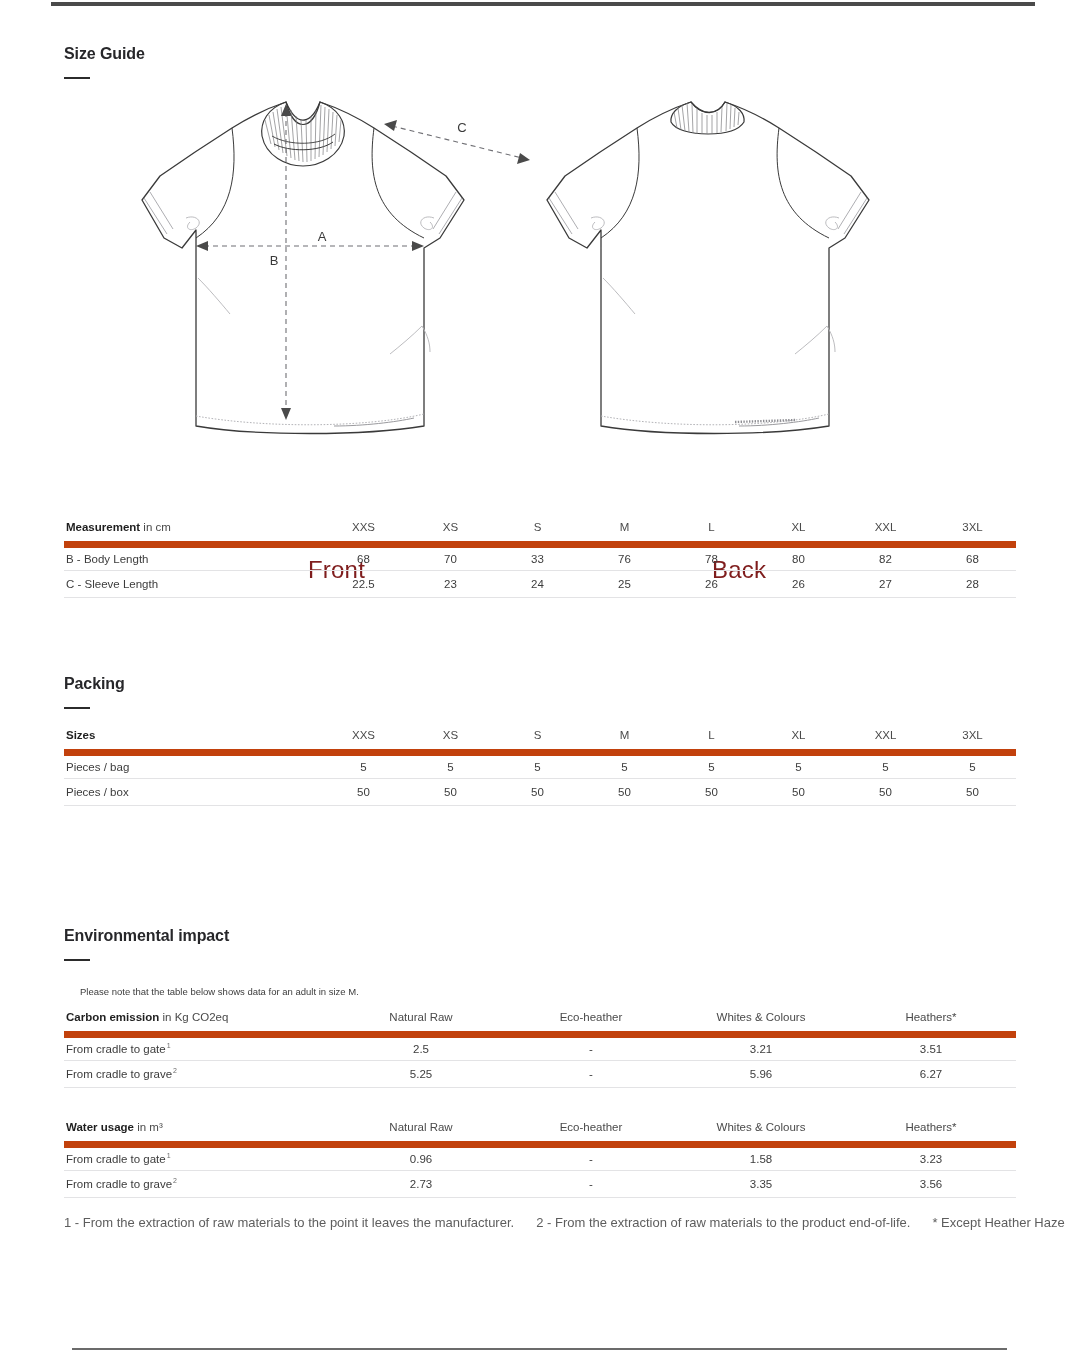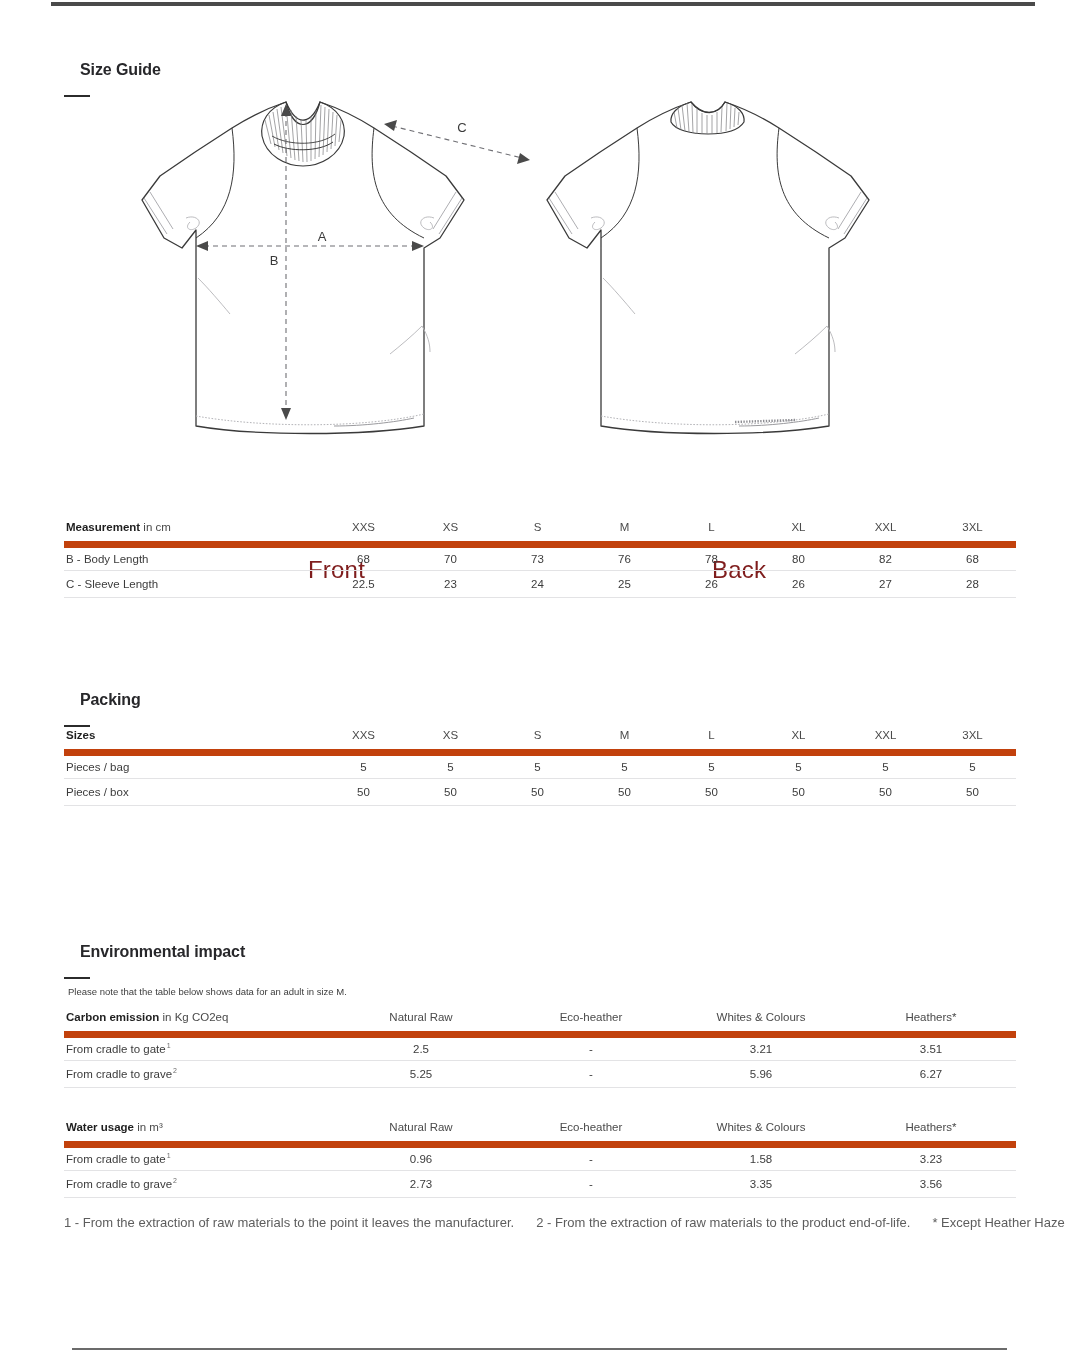--- a/index.html
+++ b/index.html
@@ -40,21 +40,21 @@
     top: 0;
     width: 952px;
   }
 
   
   .section-title {
     font-size: 16px;
     font-weight: bold;
     color: #27272a;
     letter-spacing: -0.1px;
-    margin: 16px;
+    margin: 0;
   }
   .section-dash {
     width: 26px;
     height: 2px;
     background: #2b2b2b;
     margin-top: 14px;
   }
 
   #size-guide-heading-wrap { position: absolute; top: 45px; left: 0; }
   #packing-heading-wrap { position: absolute; top: 675px; left: 0; }
@@ -128,21 +128,21 @@
   
   .t-sizes col.c-label { width: 256px; }
   .t-sizes col.c-size  { width: 87px; }
 
   
   .t-env col.c-label { width: 272px; }
   .t-env col.c-val   { width: 170px; }
 
   #measurement-table-wrap { position: absolute; top: 514px; left: 0; }
   #packing-table-wrap     { position: absolute; top: 722px; left: 0; }
-  #env-note               { position: absolute; top: 986px; left: 4px; }
+  #env-note               { position: absolute; top: 986px; left: 16px; }
   #carbon-table-wrap      { position: absolute; top: 1004px; left: 0; }
   #water-table-wrap       { position: absolute; top: 1114px; left: 0; }
   #footnotes              { position: absolute; top: 1215px; left: 0; width: 952px; }
 
   .note-text {
     font-size: 9.5px;
     color: #3c3c3c;
   }
   .footnote-row {
     display: flex;
@@ -355,21 +355,21 @@
           <th>XL</th>
           <th>XXL</th>
           <th>3XL</th>
         </tr>
       </thead>
       <tbody>
         <tr>
           <td class="row-label">B - Body Length</td>
           <td>68</td>
           <td>70</td>
-          <td>73</td>
+          <td>33</td>
           <td>76</td>
           <td>78</td>
           <td>80</td>
           <td>82</td>
           <td>68</td>
         </tr>
         <tr>
           <td class="row-label">C - Sleeve Length</td>
           <td>22.5</td>
           <td>23</td>

